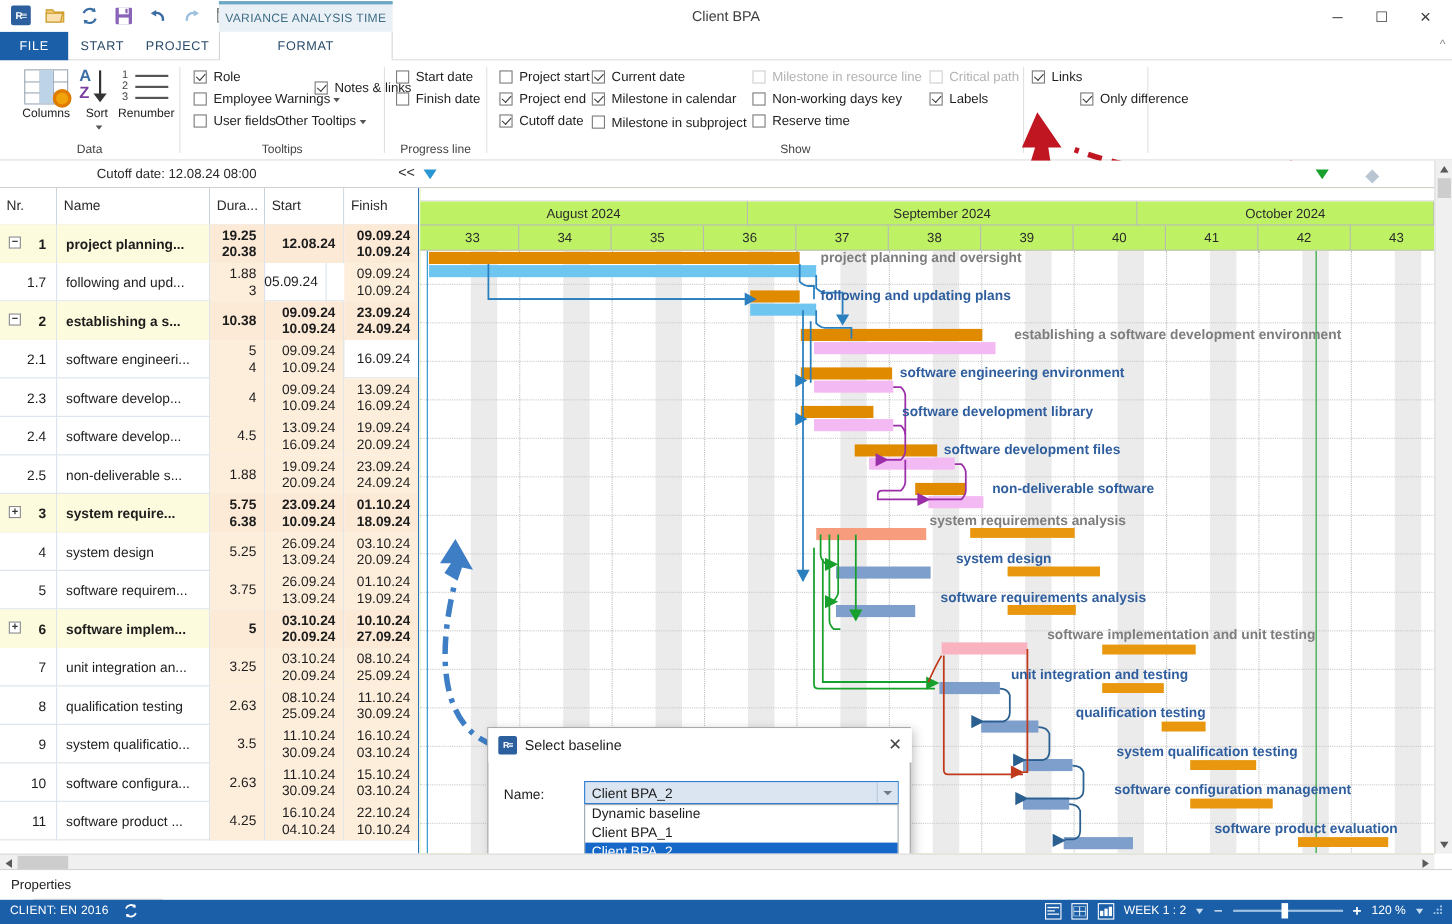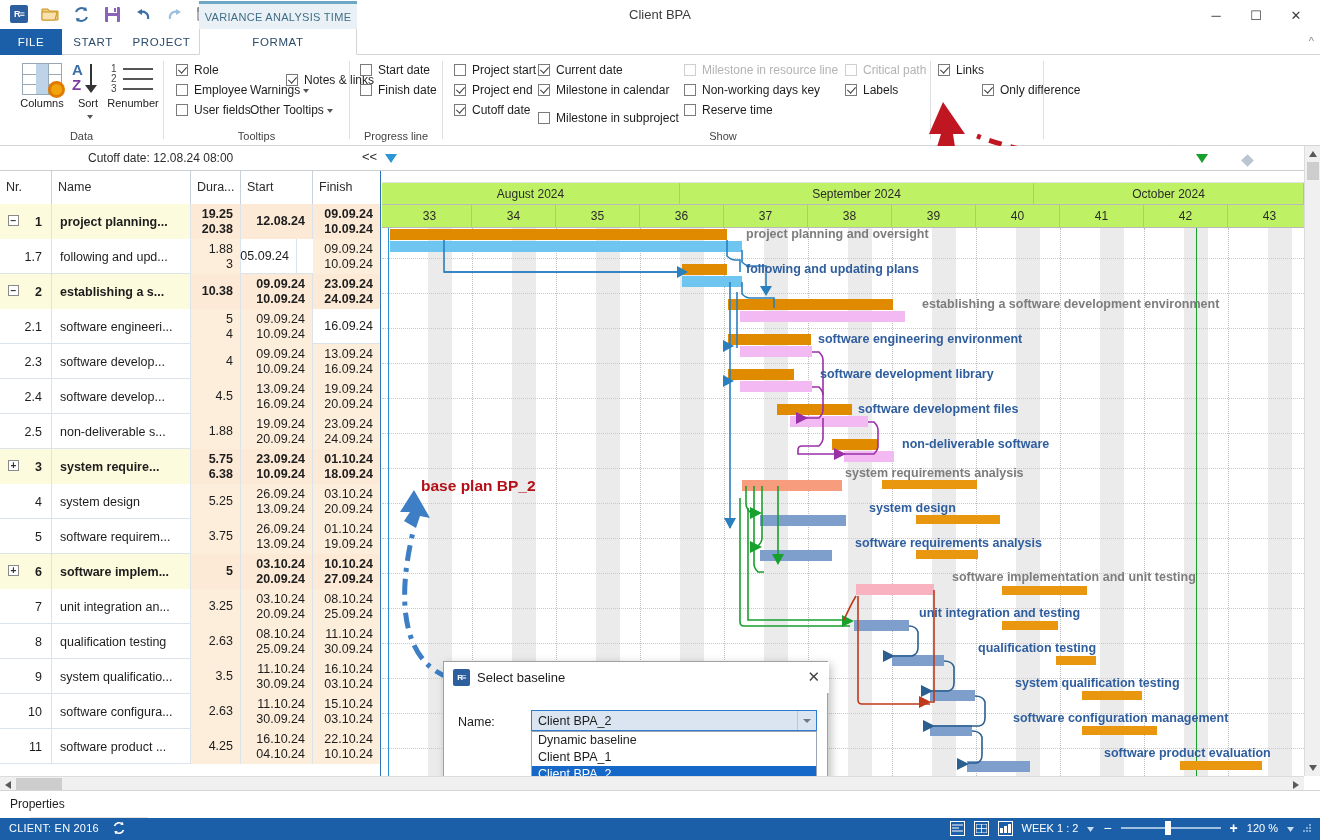--- a/index.html
+++ b/index.html
@@ -347,21 +347,21 @@
       </div>
 
       <div class="cb checked" style="left:95px;top:8px;">
         <span class="box"></span>
         <span>Current date</span>
       </div>
       <div class="cb checked" style="left:95px;top:28px;">
         <span class="box"></span>
         <span>Milestone in calendar</span>
       </div>
-      <div class="cb" style="left:95px;top:56px;">
+      <div class="cb" style="left:95px;top:49px;">
         <span class="box"></span>
         <span>Milestone in subproject</span>
       </div>
 
       <div class="cb dis" style="left:241px;top:8px;">
         <span class="box"></span>
         <span>Milestone in resource line</span>
       </div>
       <div class="cb" style="left:241px;top:28px;">
         <span class="box"></span>
@@ -885,21 +885,20 @@
       <div class="blabel gray" style="left:570px;top:342px;">software implementation and unit testing</div>
       <div class="blabel" style="left:537px;top:378px;">unit integration and testing</div>
       <div class="blabel" style="left:596px;top:413px;">qualification testing</div>
       <div class="blabel" style="left:633px;top:448px;">system qualification testing</div>
       <div class="blabel" style="left:631px;top:483px;">software configuration management</div>
       <div class="blabel" style="left:722px;top:518px;">software product evaluation</div>
     </div>
   </div>
 
   <div class="ann-red" style="left:421px;top:476px;width:300px;">
-    <div>base plan BP_2</div>
   </div>
   <svg style="position:absolute;left:392px;top:488px;width:110px;height:200px;pointer-events:none;">
     <path d="M58 190 C14 175, 2 120, 22 40" stroke="#3d7ec4" stroke-width="5" fill="none" stroke-dasharray="16,7,4,7"></path>
     <path d="M22 2 L38 30 L28 28 L24 40 L12 33 L18 24 L8 24 Z" fill="#3d7ec4"></path>
   </svg>
 
   <div class="dlg">
     <div class="dlg-title">
       <div class="dlg-ico">R≡</div>
       <div class="dlg-name">Select baseline</div>

